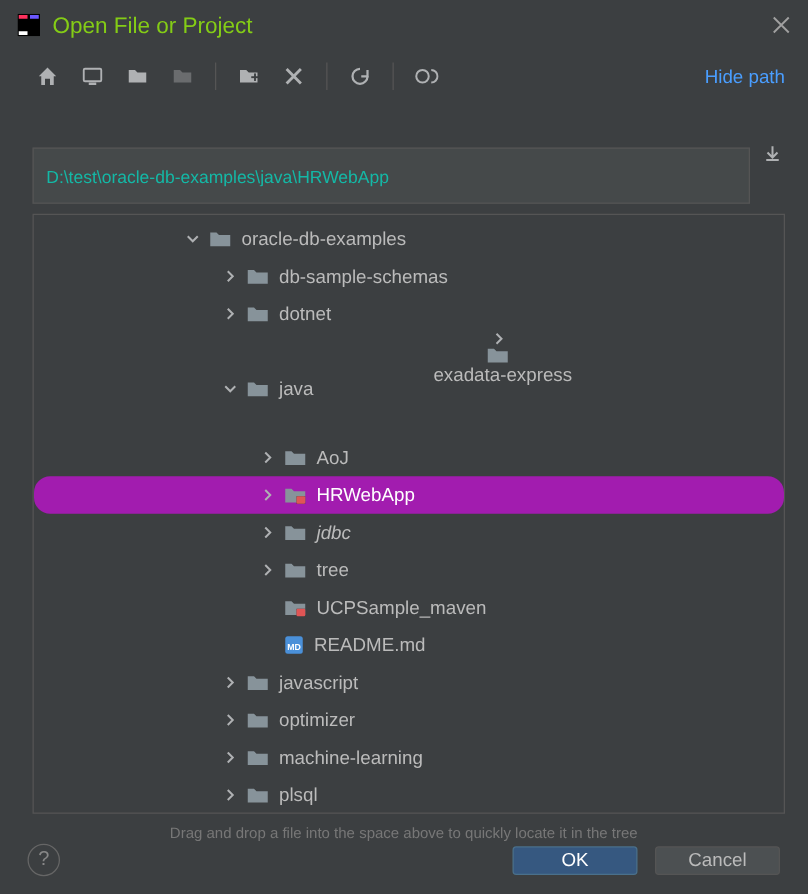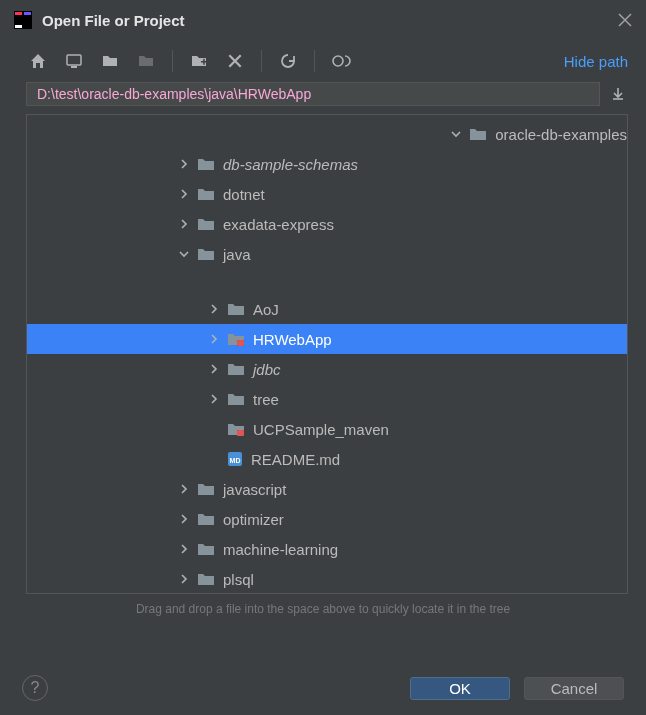--- a/index.html
+++ b/index.html
@@ -1,37 +1,37 @@
 <!DOCTYPE html>
 <html><head>
 <meta charset="utf-8">
 <style>
   * { box-sizing: border-box; margin: 0; padding: 0; font-family: "Segoe UI", Arial, sans-serif; }
   body { width: 646px; height: 715px; background: #3c3f41; color: #bbbbbb; overflow: hidden; }
   .titlebar { height: 40px; display: flex; align-items: center; padding: 0 14px; }
   .titlebar .app-icon { width: 18px; height: 18px; margin-right: 10px; }
-  .titlebar .title { font-size: 15px; color: #e5e5e5; flex: 1; font-weight: bold; }
+  .titlebar .title { font-size: 18px; color: #84cc16; flex: 1; }
   .titlebar .close { cursor: pointer; }
   .toolbar { height: 42px; display: flex; align-items: center; padding: 0 18px 0 26px; gap: 12px; }
   .toolbar .icon-btn { width: 24px; height: 24px; display: flex; align-items: center; justify-content: center; cursor: pointer; }
   .toolbar .sep { width: 1px; height: 22px; background: #555; margin: 0 2px; }
   .toolbar .spacer { flex: 1; }
   .hide-path { color: #4a9eff; font-size: 15px; cursor: pointer; }
   .path-row { display: flex; align-items: center; padding: 0 18px 8px 26px; gap: 8px; }
-  .path-input { flex: 1; height: 24px; background: #45494a; border: 1px solid #555; color: #f9a8d4; padding: 0 10px; font-size: 14px; }
+  .path-input { flex: 1; height: 45px; background: #45494a; border: 1px solid #555; color: #14b8a6; padding: 0 10px; font-size: 14px; margin-top: 36px; }
   .download-btn { width: 20px; height: 20px; cursor: pointer; display:flex;align-items:center;justify-content:center; }
   .tree-container { margin: 0 18px 0 26px; border: 1px solid #555; height: 480px; position: relative; }
   .tree { height: 100%; overflow: auto; padding-top: 4px; }
   .tree::-webkit-scrollbar { width: 12px; height: 12px; }
   .tree::-webkit-scrollbar-track { background: transparent; }
   .tree::-webkit-scrollbar-thumb { background: #5a5d5f; border-radius: 0; }
   .node { display: flex; align-items: center; height: 30px; font-size: 15px; color: #bbbbbb; cursor: default; white-space: nowrap; }
   .node .arrow { width: 14px; height: 14px; margin-right: 6px; display:flex;align-items:center;justify-content:center;}
   .node .icon { margin-right: 8px; display:flex;align-items:center;}
-  .node.selected { background: #3b82f6; color: #fff; }
+  .node.selected { background: #a21caf; color: #fff; border-radius: 13px; }
   .hint { text-align: center; font-size: 12px; color: #777; margin: 8px 0 0; }
   .footer { position: absolute; bottom: 14px; left: 0; right: 0; display: flex; align-items: center; padding: 0 22px; gap: 14px; }
   .footer .help { width: 26px; height: 26px; border-radius: 50%; border: 1px solid #666; display:flex;align-items:center;justify-content:center; color:#888; cursor:pointer; font-size:16px;}
   .footer .spacer { flex: 1; }
   .btn { height: 23px; min-width: 100px; font-size: 15px; border-radius: 3px; border: 1px solid #555; background: #4c5052; color: #bbb; cursor: pointer; }
   .btn.primary { background: #365880; border-color: #4a708b; color: #fff; }
   svg { display: block; }
 </style>
 </head>
 <body>
@@ -111,34 +111,34 @@
   <span class="download-btn">
       <svg width="16" height="16" viewBox="0 0 16 16">
         <path d="M8 2 L8 10 M4 7 L8 11 L12 7" fill="none" stroke="#afb1b3" stroke-width="1.6"></path>
         <path d="M3 13 L13 13" stroke="#afb1b3" stroke-width="1.6"></path>
       </svg>
     </span>
 </div>
 
 <div class="tree-container">
   <div class="tree" id="tree">
-      <div class="node" style="padding-left: 120px; justify-content: flex-end;">
+      <div class="node" style="padding-left: 120px;">
         <span class="arrow">
           <svg width="10" height="10" viewBox="0 0 10 10">
             <path d="M1 3 L5 7 L9 3" fill="none" stroke="#afb1b3" stroke-width="1.6"></path>
           </svg>
         </span>
         <span class="icon">
           <svg width="18" height="16" viewBox="0 0 18 16">
             <path d="M1 3 L6 3 L8 5 L17 5 L17 14 L1 14 Z" fill="#87939a"></path>
           </svg>
         </span>
         <span>oracle-db-examples</span>
       </div>
-      <div class="node" style="padding-left: 150px; font-style: italic;">
+      <div class="node" style="padding-left: 150px;">
         <span class="arrow">
           <svg width="10" height="10" viewBox="0 0 10 10">
             <path d="M3 1 L7 5 L3 9" fill="none" stroke="#afb1b3" stroke-width="1.6"></path>
           </svg>
         </span>
         <span class="icon">
           <svg width="18" height="16" viewBox="0 0 18 16">
             <path d="M1 3 L6 3 L8 5 L17 5 L17 14 L1 14 Z" fill="#87939a"></path>
           </svg>
         </span>
@@ -150,21 +150,21 @@
             <path d="M3 1 L7 5 L3 9" fill="none" stroke="#afb1b3" stroke-width="1.6"></path>
           </svg>
         </span>
         <span class="icon">
           <svg width="18" height="16" viewBox="0 0 18 16">
             <path d="M1 3 L6 3 L8 5 L17 5 L17 14 L1 14 Z" fill="#87939a"></path>
           </svg>
         </span>
         <span>dotnet</span>
       </div>
-      <div class="node" style="padding-left: 150px;">
+      <div class="node" style="padding-left: 150px; flex-direction: column;">
         <span class="arrow">
           <svg width="10" height="10" viewBox="0 0 10 10">
             <path d="M3 1 L7 5 L3 9" fill="none" stroke="#afb1b3" stroke-width="1.6"></path>
           </svg>
         </span>
         <span class="icon">
           <svg width="18" height="16" viewBox="0 0 18 16">
             <path d="M1 3 L6 3 L8 5 L17 5 L17 14 L1 14 Z" fill="#87939a"></path>
           </svg>
         </span>

